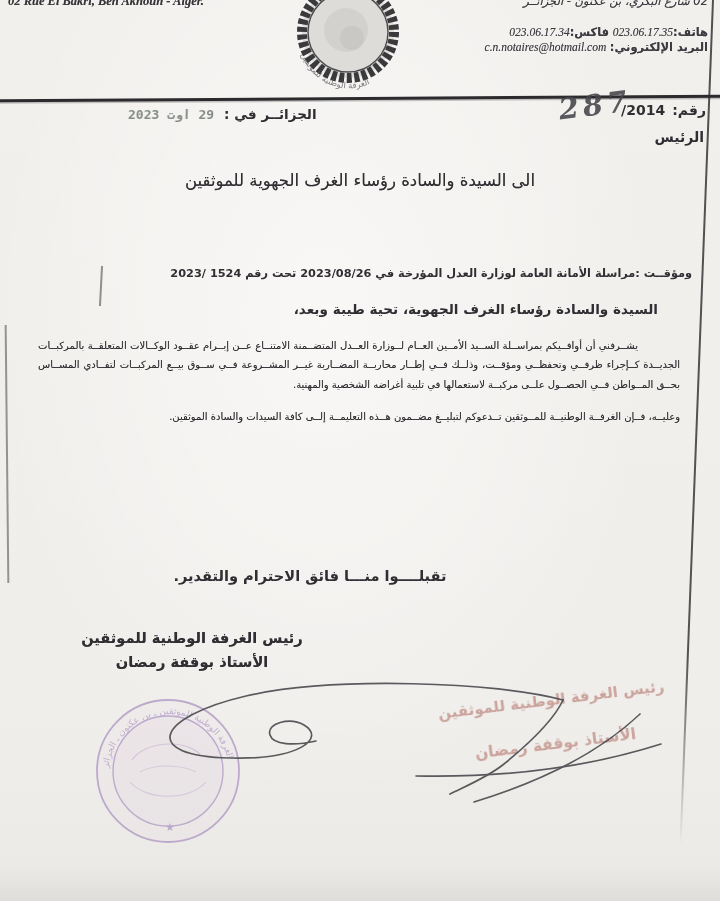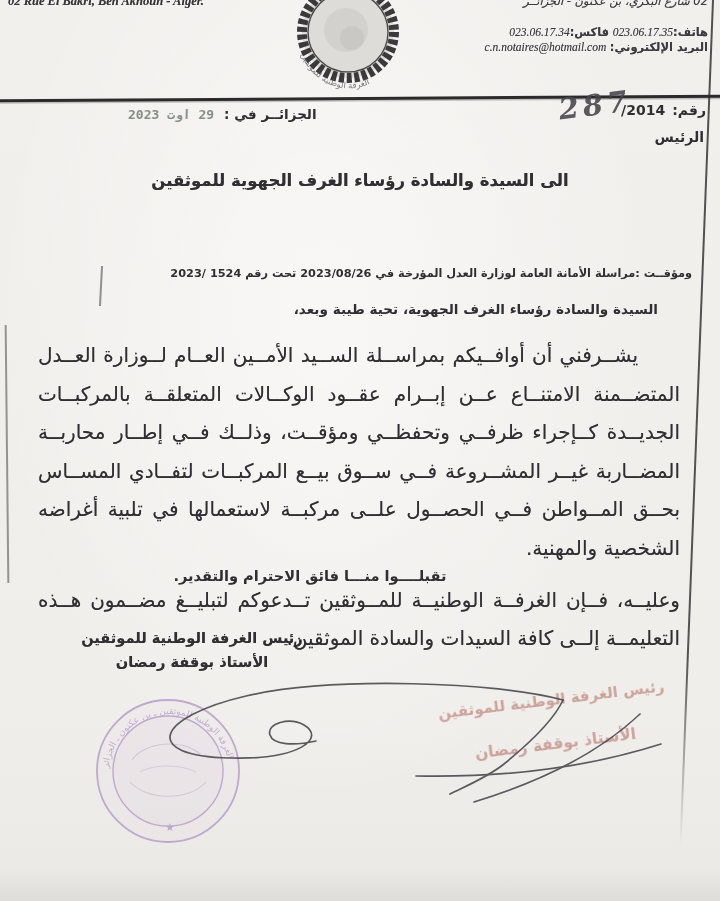--- a/index.html
+++ b/index.html
@@ -54,38 +54,38 @@
   .handnum{
     position:absolute;left:-60px;top:-14px;width:70px;
     font-family:"DejaVu Serif", serif;font-style:italic;font-weight:bold;
     font-size:29px;letter-spacing:4px;color:#46464b;transform:rotate(-7deg);
     opacity:.88;
   }
   .president{position:absolute;right:16px;top:129px;font-weight:bold;font-size:14px;}
   
   .addressee{
     position:absolute;left:0;top:171px;width:720px;text-align:center;direction:rtl;
-    font-weight:bold;font-size:16.5px;text-shadow:0 0 .4px rgba(0,0,0,.45);
+    font-weight:normal;font-size:16.5px;text-shadow:0 0 .4px rgba(0,0,0,.45);
   }
   .subject{
     position:absolute;left:40px;right:62px;top:212px;direction:rtl;
     font-size:14.8px;font-weight:600;
   }
   .subject .lbl{font-weight:bold;font-size:16px;margin-inline-end:4px;}
   .reference{
     position:absolute;left:24px;right:28px;top:267px;direction:rtl;
     font-size:11.3px;font-weight:bold;white-space:nowrap;
   }
   .greeting{
     position:absolute;right:62px;top:301px;direction:rtl;
     font-size:13.6px;font-weight:600;
   }
   .bodytext{
     position:absolute;left:38px;right:40px;top:336px;direction:rtl;
-    font-size:20px;line-height:1.93;text-align:justify;
+    font-size:10px;line-height:1.93;text-align:justify;
     text-shadow:0 0 .35px rgba(0,0,0,.4);
   }
   .bodytext p{margin:0 0 13px 0;}
   .bodytext p.indent{text-indent:42px;}
   .closing{
     position:absolute;left:110px;top:567px;width:400px;text-align:center;direction:rtl;
     font-weight:bold;font-size:14.6px;
   }
   .sigblock{
     position:absolute;left:42px;top:626px;width:300px;text-align:center;direction:rtl;

